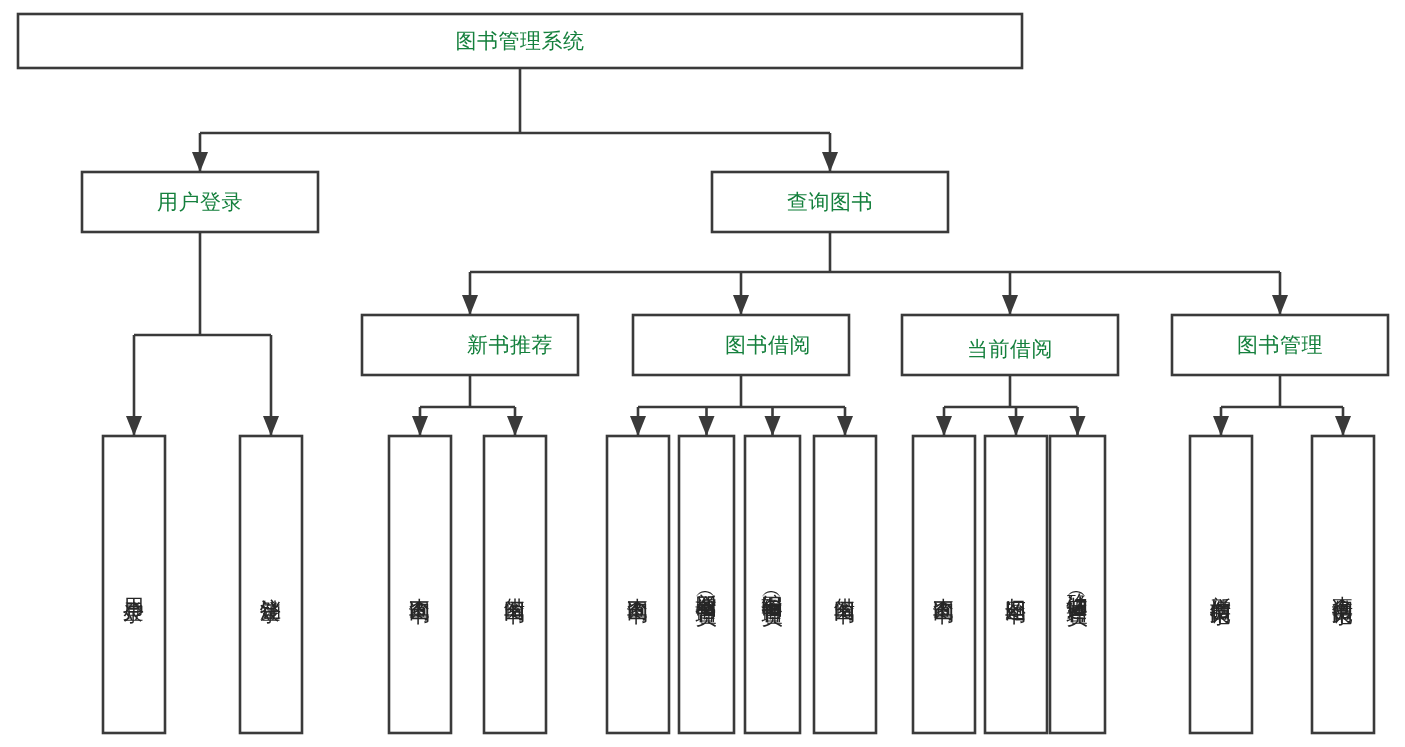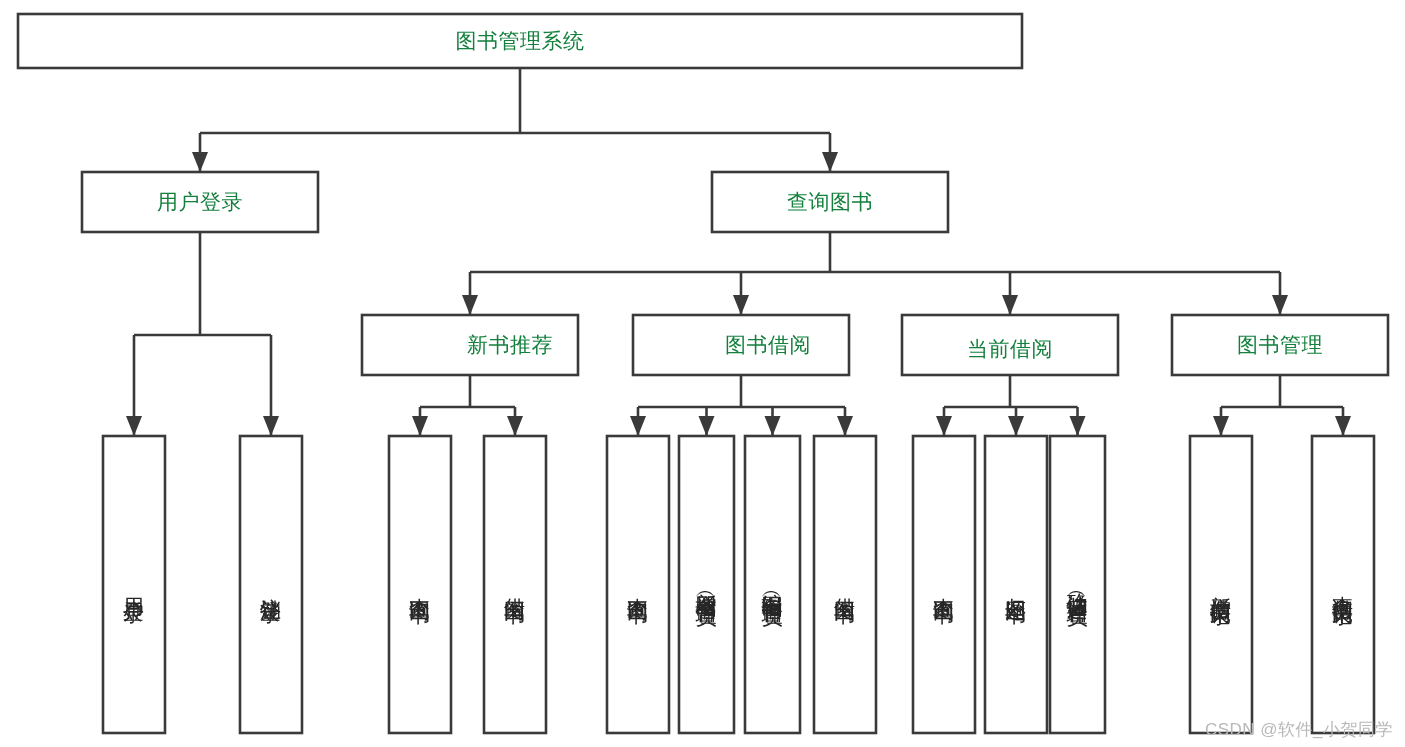--- a/index.html
+++ b/index.html
@@ -174,14 +174,13 @@
       <div class="node-label-v" style="left: 607px; top: 436px; width: 62px; height: 297px;">查询图书</div>
       <div class="node-label-v" style="left: 679px; top: 436px; width: 55px; height: 297px;">新增图书（管理员）</div>
       <div class="node-label-v" style="left: 745px; top: 436px; width: 55px; height: 297px;">编辑图书（管理员）</div>
       <div class="node-label-v" style="left: 814px; top: 436px; width: 62px; height: 297px;">借阅图书</div>
       <div class="node-label-v" style="left: 913px; top: 436px; width: 62px; height: 297px;">查询图书</div>
       <div class="node-label-v" style="left: 985px; top: 436px; width: 62px; height: 297px;">归还图书</div>
       <div class="node-label-v" style="left: 1050px; top: 436px; width: 55px; height: 297px;">确认归还（管理员）</div>
       <div class="node-label-v" style="left: 1190px; top: 436px; width: 62px; height: 297px;">新增借阅记录</div>
       <div class="node-label-v" style="left: 1312px; top: 436px; width: 62px; height: 297px;">查询借阅记录</div>
     </div>
-  <div class="watermark">CSDN @软件_小贺同学</div>
 </div>
 
 </body></html>

